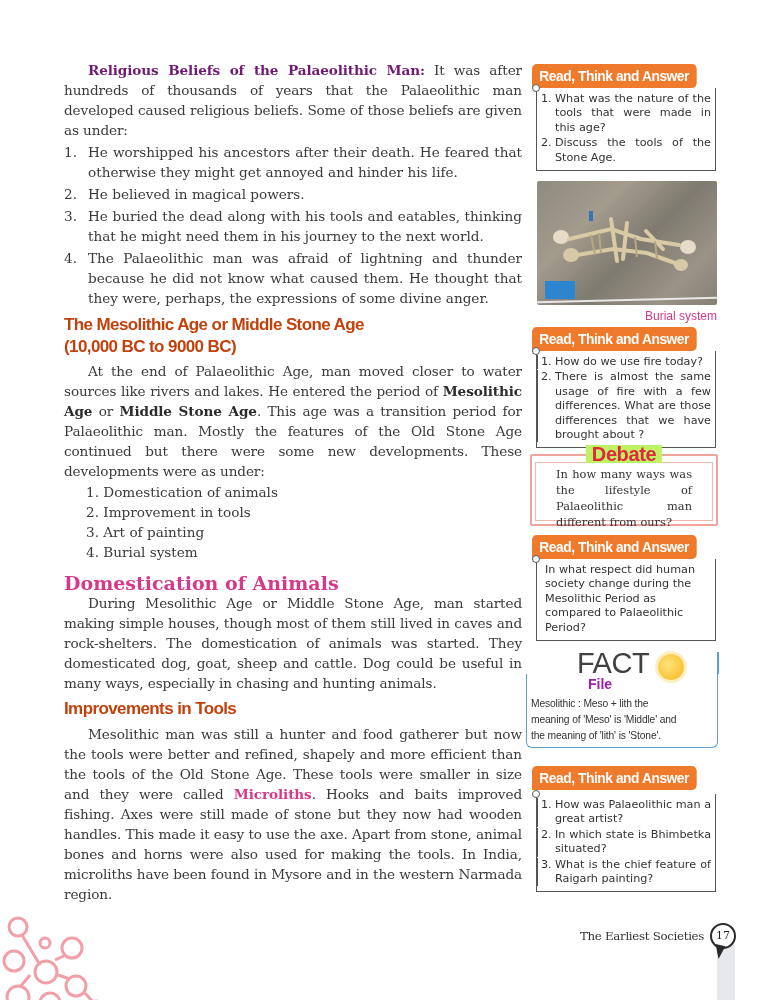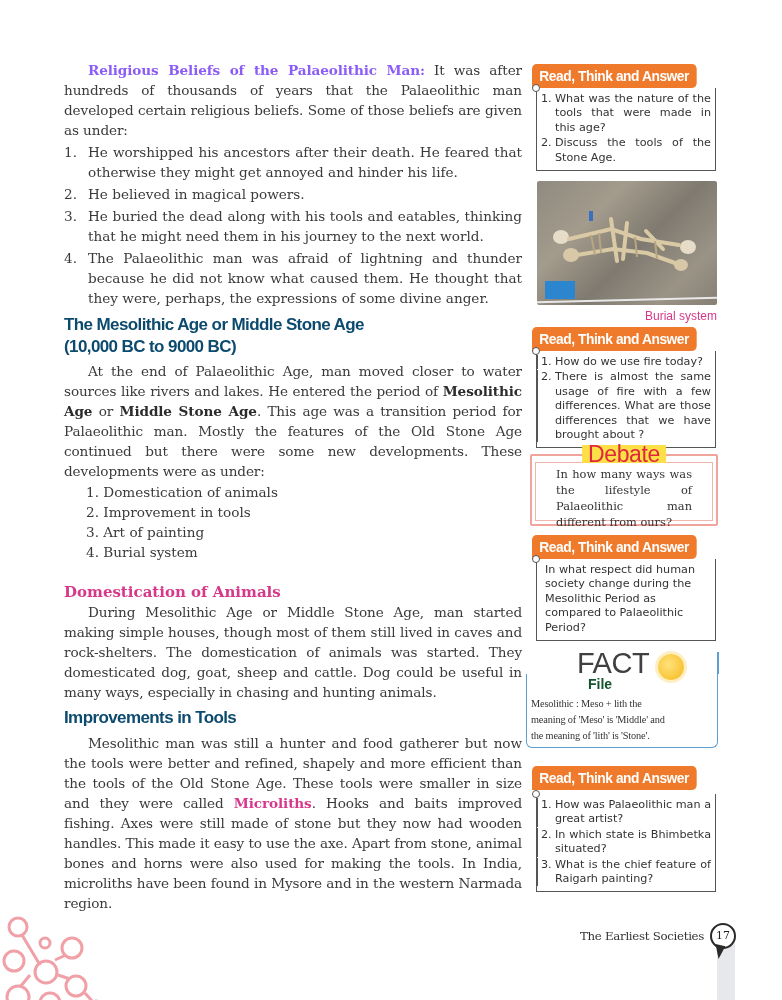--- a/index.html
+++ b/index.html
@@ -3,36 +3,36 @@
 <meta charset="utf-8">
 <style>
   * { box-sizing: border-box; margin: 0; padding: 0; }
   html, body { width: 782px; height: 1000px; background: #ffffff; overflow: hidden; }
   body { position: relative; font-family: "DejaVu Serif", "Liberation Serif", serif; color: #3a3a3a; }
 
   
   .main { position: absolute; left: 64px; top: 60px; width: 458px; font-size: 13.6px; line-height: 20px; }
   .para { text-align: justify; letter-spacing: -0.1px; }
   .indent { text-indent: 24px; }
-  .pink-head { color: #8b5cf6; font-weight: bold; }
+  .pink-head { color: #701a75; font-weight: bold; }
   .pink { color: #d6388a; font-weight: bold; }
   .b { font-weight: bold; color: #2c2c2c; }
 
   .beliefs { margin-left: 0; }
   .beliefs li { list-style: none; position: relative; padding-left: 24px; text-align: justify; margin-top: 2px; }
   .beliefs li .num { position: absolute; left: 0; top: 0; }
 
-  .sec-head { font-family: "Liberation Sans", "DejaVu Sans", sans-serif; font-weight: bold; color: #0c4a6e;
+  .sec-head { font-family: "Liberation Sans", "DejaVu Sans", sans-serif; font-weight: bold; color: #c2410c;
               font-size: 17px; line-height: 22px; letter-spacing: -0.6px; }
   .sec-head-2 { margin-top: 6px; }
 
   .dev-list { margin: 1px 0 0 22px; }
   .dev-list li { list-style: none; line-height: 20px; }
 
-  .sub-pink { font-weight: bold; color: #d6388a; font-size: 15px; margin-top: 20px; line-height: 20px; }
+  .sub-pink { font-weight: bold; color: #d6388a; font-size: 19px; margin-top: 11px; line-height: 20px; }
 
   
   .side { position: absolute; left: 532px; width: 184px; font-family: "DejaVu Sans", "Liberation Sans", sans-serif; }
   .rta-tag { display: inline-block; background: #f07a2b; color: #fff; font-family: "Liberation Sans", sans-serif;
              font-weight: bold; font-size: 15px; letter-spacing: -0.5px; padding: 3px 8px 3px 8px; border-radius: 5px 5px 5px 0;
              line-height: 18px; transform: scaleX(0.92); transform-origin: left; }
   .rta-box { position: relative; border: 1.4px solid #555; border-top: none; margin-left: 4px; padding: 4px 4px 5px 4px;
              font-size: 11.2px; line-height: 14.4px; color: #333; }
   .rta-box:before { content: ""; position: absolute; left: -5px; top: -4px; width: 6px; height: 6px; border-radius: 50%;
                     border: 1.3px solid #555; background: #fff; }
@@ -47,51 +47,51 @@
            background: linear-gradient(135deg, #8f8a80 0%, #a39b8c 30%, #7f7a70 55%, #9a9386 80%, #867f74 100%); }
   .photo .bones { position: absolute; left: 14px; top: 28px; width: 150px; height: 70px; }
   .photo .scale { position: absolute; left: 8px; top: 100px; width: 30px; height: 18px; background: #2b86cf; }
   .photo .tape { position: absolute; left: 0; bottom: 4px; width: 100%; height: 2px; background: #e8e8e8; transform: rotate(-1.5deg); }
   .caption { position: absolute; left: 537px; top: 309px; width: 180px; text-align: right; font-family: Liberation Sans, sans-serif;
              color: #d6388a; font-size: 12px; }
 
   .debate { position: absolute; left: 530px; top: 454px; width: 188px; height: 72px; border: 2px solid #f0a49c; border-radius: 2px; }
   .debate-inner { position: absolute; left: 3px; top: 6px; right: 3px; bottom: 3px; border: 1.5px solid #f0b6ae; padding: 3px 20px;
                   font-size: 11.4px; line-height: 16px; color: #333; text-align: justify; }
-  .debate-title { position: absolute; left: 50%; top: -11px; transform: translateX(-50%); background: #fde047; padding: 0 6px;
-                  font-family: "Liberation Sans", sans-serif; font-weight: normal; color: #e0283c; font-size: 23px; line-height: 18px; letter-spacing: -0.4px; }
+  .debate-title { position: absolute; left: 50%; top: -11px; transform: translateX(-50%); background: #bef264; padding: 0 6px;
+                  font-family: "Liberation Sans", sans-serif; font-weight: bold; color: #e0283c; font-size: 20px; line-height: 18px; letter-spacing: -0.4px; }
 
   .fact { position: absolute; left: 526px; top: 652px; width: 196px; height: 96px; }
   .fact-frame { position: absolute; left: 0; top: 22px; width: 192px; height: 74px; border: 1.5px solid #5d9fd3; border-top: none; border-radius: 0 0 6px 6px; }
   .fact-frame:before { content: ""; position: absolute; right: -1.5px; top: -22px; width: 1.5px; height: 22px; background: #5d9fd3; }
   .fact-title { position: absolute; left: 51px; top: -4px; font-family: "Liberation Sans", sans-serif; font-weight: normal; color: #404040;
                 font-size: 29px; letter-spacing: -0.5px; line-height: 30px; }
-  .fact-sub { position: absolute; left: 62px; top: 25px; font-family: "Liberation Sans", sans-serif; font-weight: bold; color: #14532d;
+  .fact-sub { position: absolute; left: 62px; top: 25px; font-family: "Liberation Sans", sans-serif; font-weight: bold; color: #a21caf;
               font-size: 14px; line-height: 14px; }
   .sun { position: absolute; left: 132px; top: 2px; width: 26px; height: 26px; border-radius: 50%;
          background: radial-gradient(circle at 40% 40%, #ffe27a, #f6b81c); box-shadow: 0 0 0 3px rgba(250,210,80,0.35); }
-  .fact-text { position: absolute; left: 5px; top: 44px; width: 184px; font-family: Liberation Serif, serif; font-size: 10.3px;
+  .fact-text { position: absolute; left: 5px; top: 44px; width: 184px; font-family: Liberation Sans, sans-serif; font-size: 10.3px;
                line-height: 16px; color: #333; letter-spacing: -0.15px; }
 
   
   .footer-title { position: absolute; left: 580px; top: 929px; font-family: "DejaVu Serif", serif; font-size: 11.8px; color: #333; letter-spacing: -0.3px; }
   .page-num { position: absolute; left: 710px; top: 923px; width: 26px; height: 26px; border-radius: 50%; border: 2.4px solid #2a2a2a;
               background: #fff; text-align: center; font-family: "DejaVu Serif", serif; font-size: 11px; line-height: 21px; color: #222; z-index: 2; }
   .page-tail { position: absolute; left: 714px; top: 945px; width: 0; height: 0; border-left: 6px solid transparent; border-right: 4px solid transparent;
                border-top: 14px solid #2a2a2a; transform: rotate(12deg); z-index: 2; }
   .page-band { position: absolute; left: 717px; top: 930px; width: 18px; height: 70px; background: #e7e8ec; }
 
   .deco { position: absolute; left: 0; top: 915px; width: 110px; height: 85px; }
 </style>
 </head>
 <body>
 
 <div class="main">
 
-  <p class="para indent"><span class="pink-head">Religious Beliefs of the  Palaeolithic Man:</span><span> It was after hundreds of thousands of years that the Palaeolithic man developed certain religious beliefs. Some of those beliefs are given as under:</span></p>
+  <p class="para indent"><span class="pink-head">Religious Beliefs of the  Palaeolithic Man:</span><span> It was after hundreds of thousands of years that the Palaeolithic man developed caused religious beliefs. Some of those beliefs are given as under:</span></p>
 
   <ul class="beliefs">
     <li><span class="num">1.</span><span>He worshipped his ancestors after their death. He feared that otherwise they might get annoyed and hinder his life.</span></li>
     <li><span class="num">2.</span><span>He believed in magical powers.</span></li>
     <li><span class="num">3.</span><span>He buried the dead along with his tools and eatables, thinking that he might need them in his journey to the next world.</span></li>
     <li><span class="num">4.</span><span>The Palaeolithic man was afraid of lightning and thunder because he did not know what caused them. He thought that they were, perhaps, the expressions of some divine anger.</span></li>
   </ul>
 
   <div class="sec-head sec-head-2">
     <div>The Mesolithic Age or Middle Stone Age</div>

